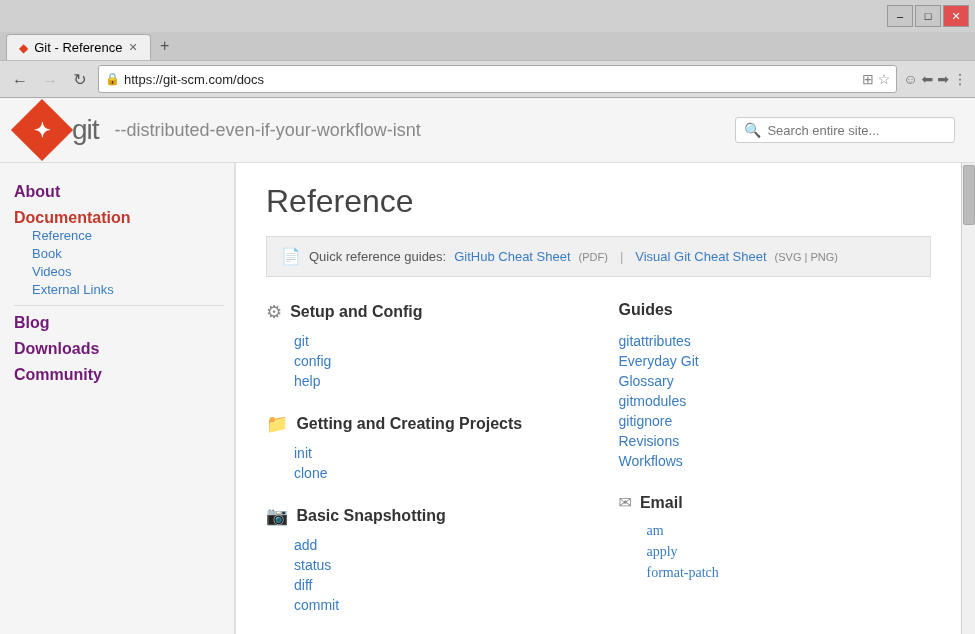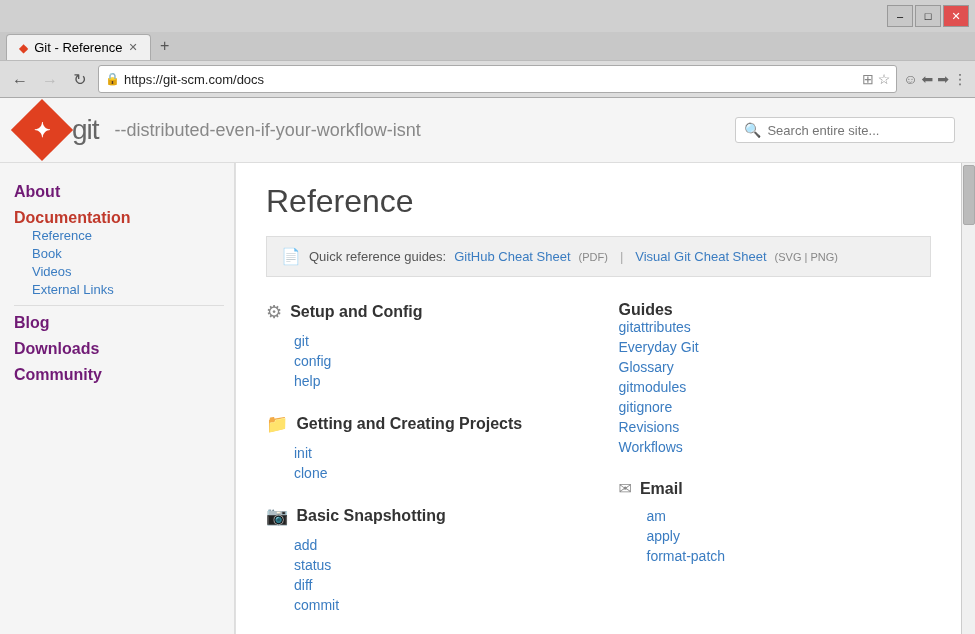--- a/index.html
+++ b/index.html
@@ -80,32 +80,32 @@
     .ref-col { flex: 1; }
     .ref-section { margin-bottom: 24px; }
     .ref-section-header { display: flex; align-items: center; gap: 8px; margin-bottom: 10px; }
     .ref-section-header .section-icon { color: #888; font-size: 18px; }
     .ref-section-header h3 { font-size: 16px; font-weight: bold; color: #333; }
     .ref-section-links { list-style: none; padding-left: 28px; }
     .ref-section-links li { margin-bottom: 4px; }
     .ref-section-links li a { color: #3a7cc1; text-decoration: none; font-size: 14px; }
 
     .guides-section { margin-bottom: 24px; }
-    .guides-section h3 { font-size: 16px; font-weight: bold; color: #333; margin-bottom: 0; }
+    .guides-section h3 { font-size: 16px; font-weight: bold; color: #333; margin-bottom: 14px; }
     .guides-links { list-style: none; }
     .guides-links li { margin-bottom: 4px; }
     .guides-links li a { color: #3a7cc1; text-decoration: none; font-size: 14px; }
 
     .email-section { margin-bottom: 24px; }
     .email-section-header { display: flex; align-items: center; gap: 8px; margin-bottom: 10px; }
     .email-section-header .email-icon { color: #888; font-size: 16px; }
     .email-section-header h3 { font-size: 16px; font-weight: bold; color: #333; }
     .email-links { list-style: none; padding-left: 28px; }
     .email-links li { margin-bottom: 4px; }
-    .email-links li a { color: #3a7cc1; text-decoration: none; font-size: 14px; }
+    .email-links li a { color: #3a7cc1; text-decoration: none; font-size: 14px; font-family: Liberation Serif, serif; }
 
     
     .site-header {
       background: #f5f5f5; border-bottom: 1px solid #ddd; padding: 10px 20px;
       display: flex; align-items: center; gap: 12px;
     }
     .git-logo { display: flex; align-items: center; gap: 8px; }
     .git-diamond {
       width: 44px; height: 44px; background: #e04020;
       transform: rotate(45deg); display: flex; align-items: center; justify-content: center;

